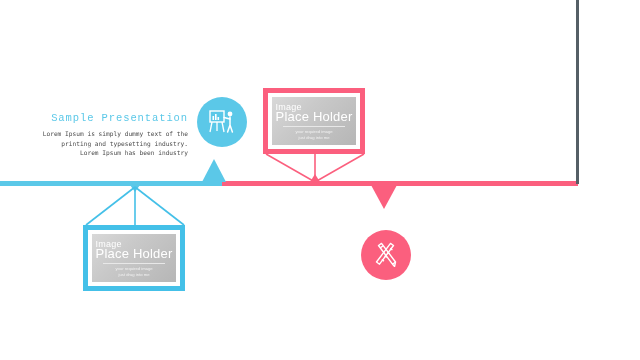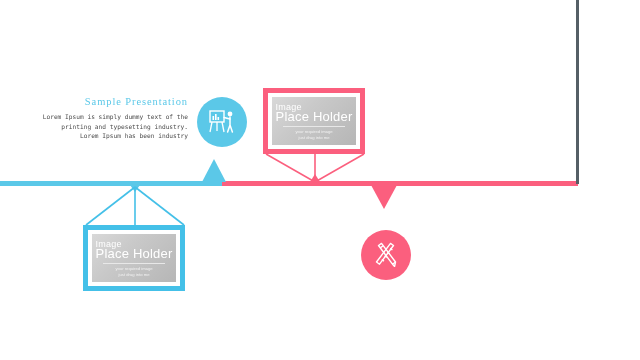--- a/index.html
+++ b/index.html
@@ -122,24 +122,24 @@
     left: 16px;
     top: 96px;
     width: 172px;
   }
   .txt-right {
     left: 200px;
     top: 230px;
     width: 152px;
   }
   .heading {
-    font-family: Liberation Serif, serif;
+    font-family: Liberation Mono, monospace;
     font-size: 10.5px;
     letter-spacing: 0.9px;
-    margin: 0 0 5px 0;
+    margin: 16px 0 5px 0;
     font-weight: normal;
   }
   .heading-blue { color: #5bc8e8; }
   .heading-pink { color: #fb8396; }
   .body-text {
     font-family: "DejaVu Sans Mono", monospace;
     font-size: 6.2px;
     line-height: 9.6px;
     color: #4d4d4d;
     margin: 0;

